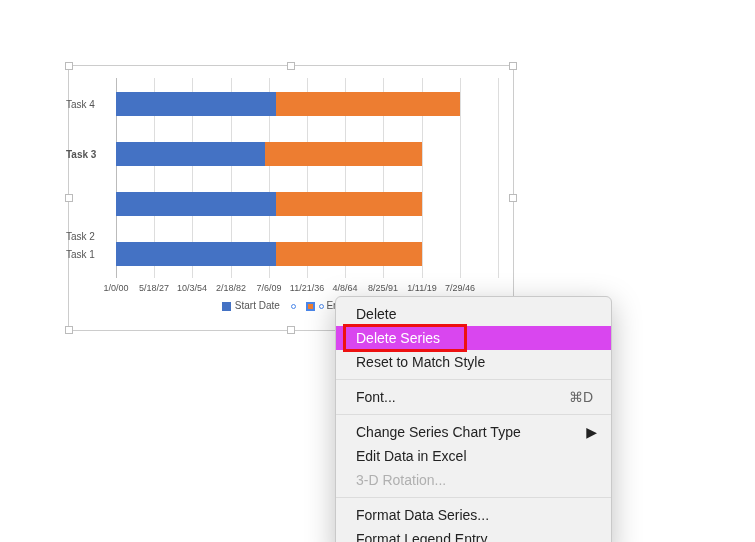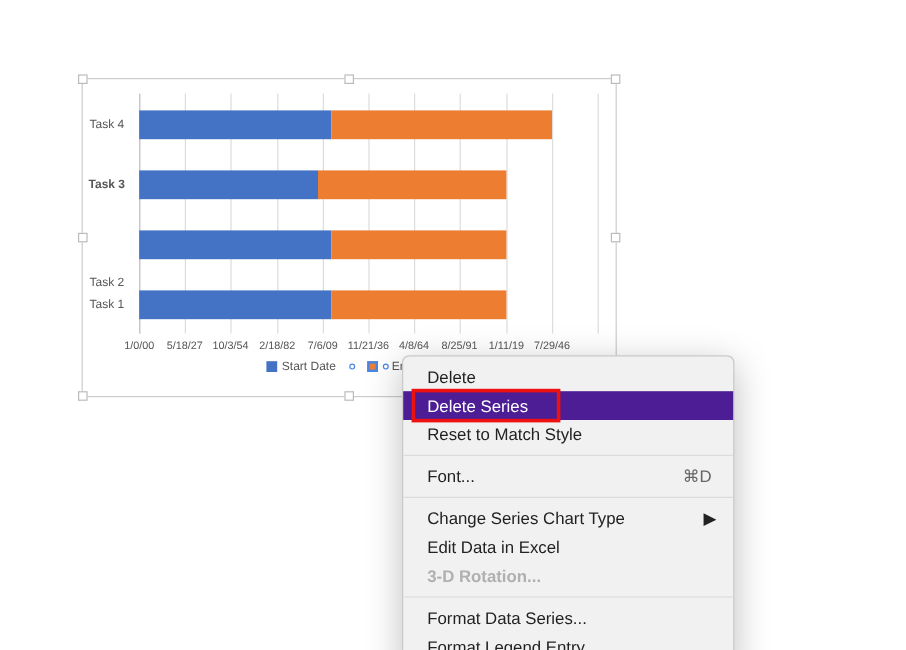--- a/index.html
+++ b/index.html
@@ -68,21 +68,21 @@
     top: 0;
     bottom: 0;
   }
   .seg-blue  { background: #4472c4; }
   .seg-orange{ background: #ed7d31; }
 
   
   .cat-label {
     position: absolute;
     width: 46px;
-    text-align: center;
+    text-align: left;
     font-size: 10px;
     color: #555;
     transform: translateY(-50%);
   }
   .tick-label {
     position: absolute;
     font-size: 9px;
     color: #555;
     transform: translateX(-50%);
     white-space: nowrap;
@@ -130,23 +130,23 @@
     box-shadow: 0 8px 30px rgba(0,0,0,0.25);
     padding: 5px 0 6px 0;
     font-size: 14px;
   }
   .menu .item {
     position: relative;
     padding: 3px 18px 3px 20px;
     line-height: 18px;
     color: #222;
   }
-  .menu .item.disabled { color: #b0b0b0; font-weight: bold; }
+  .menu .item.disabled { color: #b0b0b0; }
   .menu .item.hover {
-    background: #4c1d95;
+    background: #d946ef;
     color: #fff;
   }
   .menu .sep {
     margin: 5px 0;
     height: 0;
     border-top: 1px solid #dcdcdc;
   }
   .menu .shortcut {
     position: absolute;
     right: 18px;

